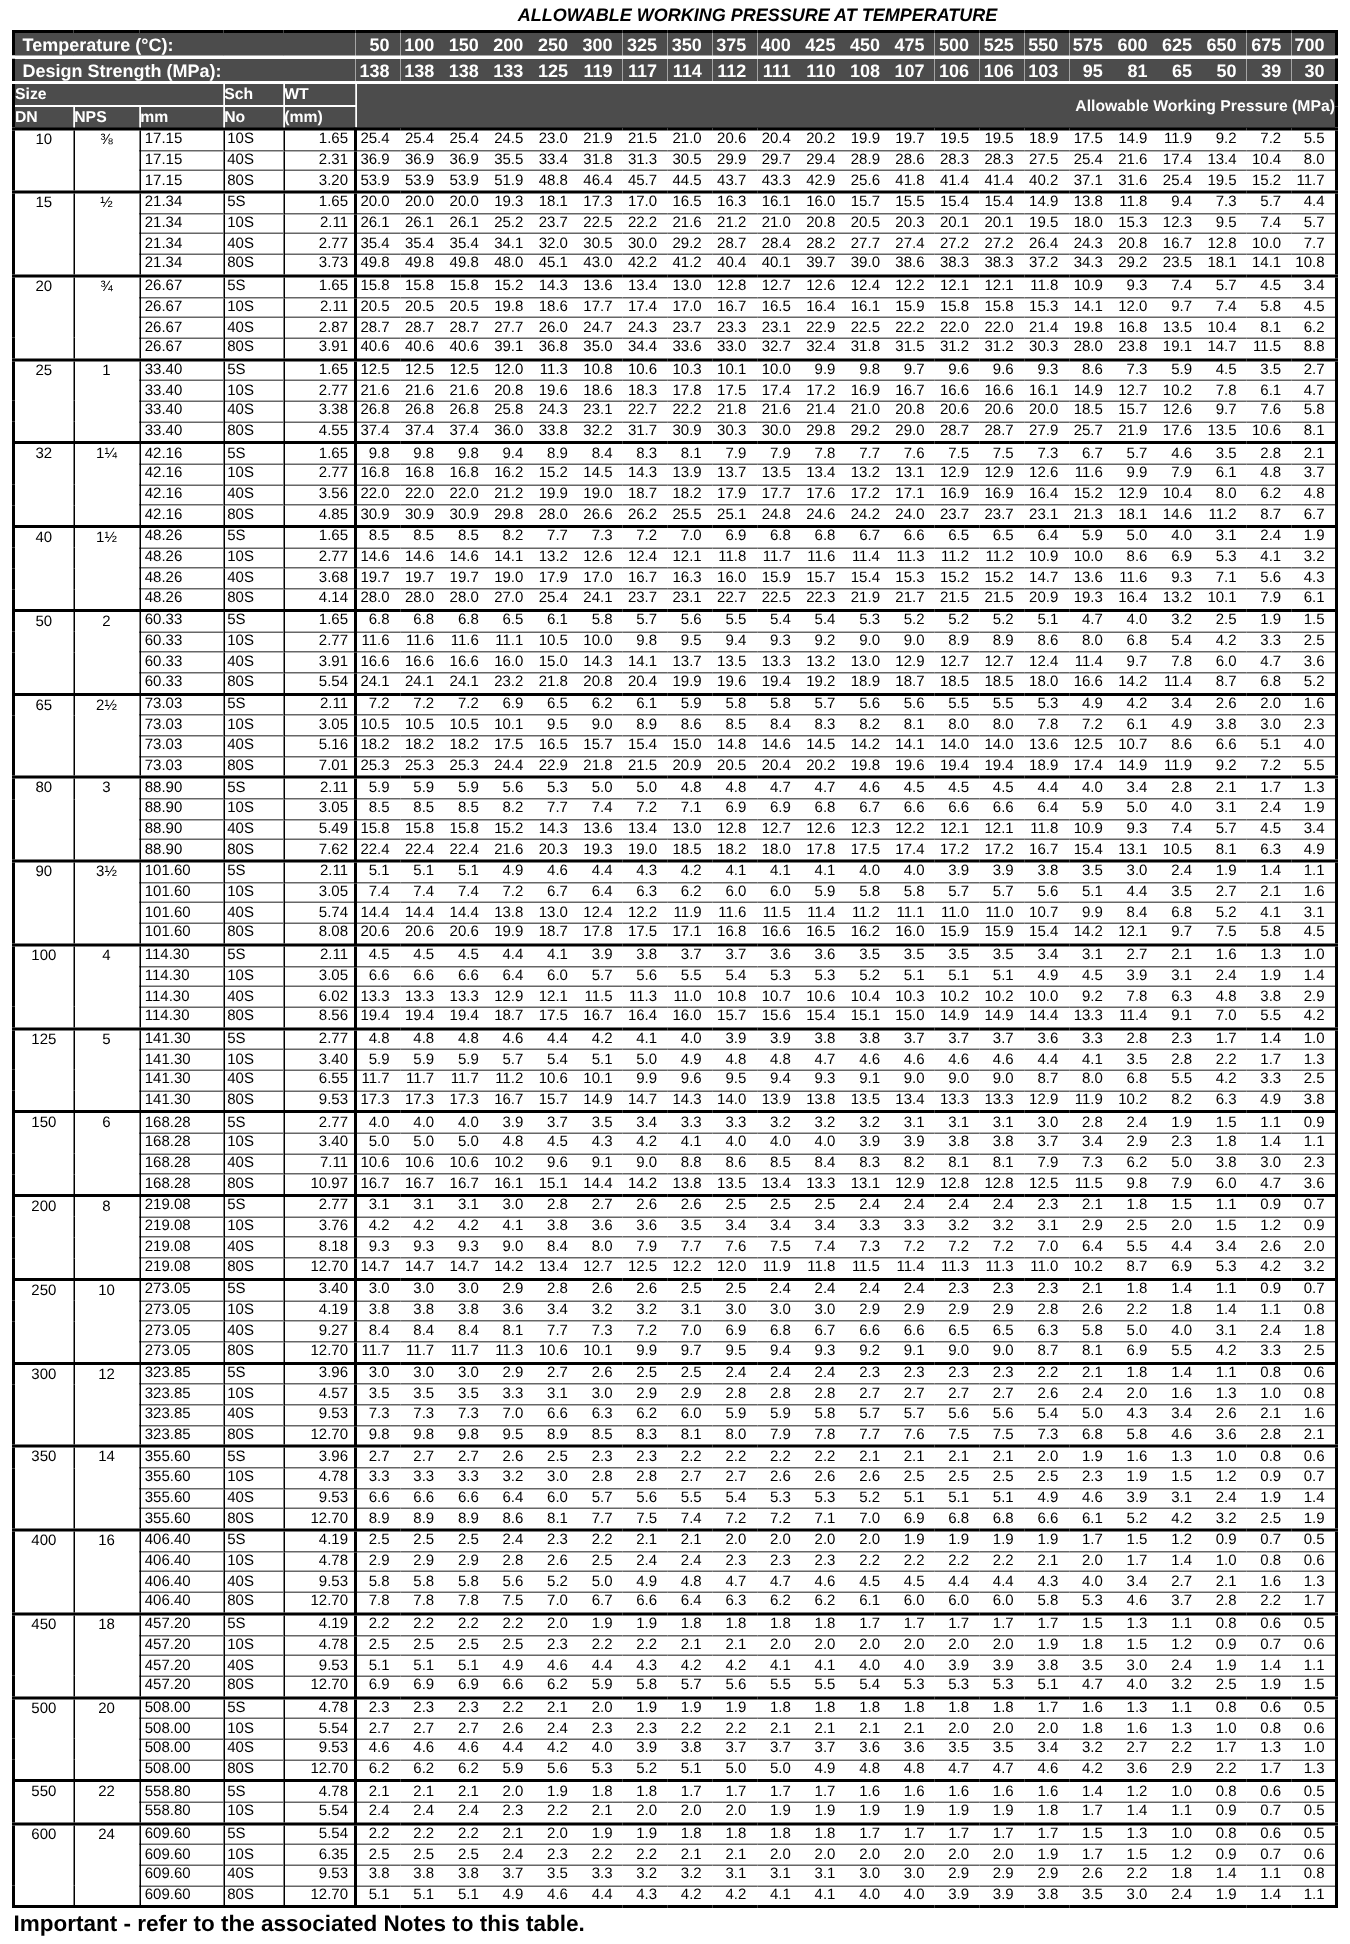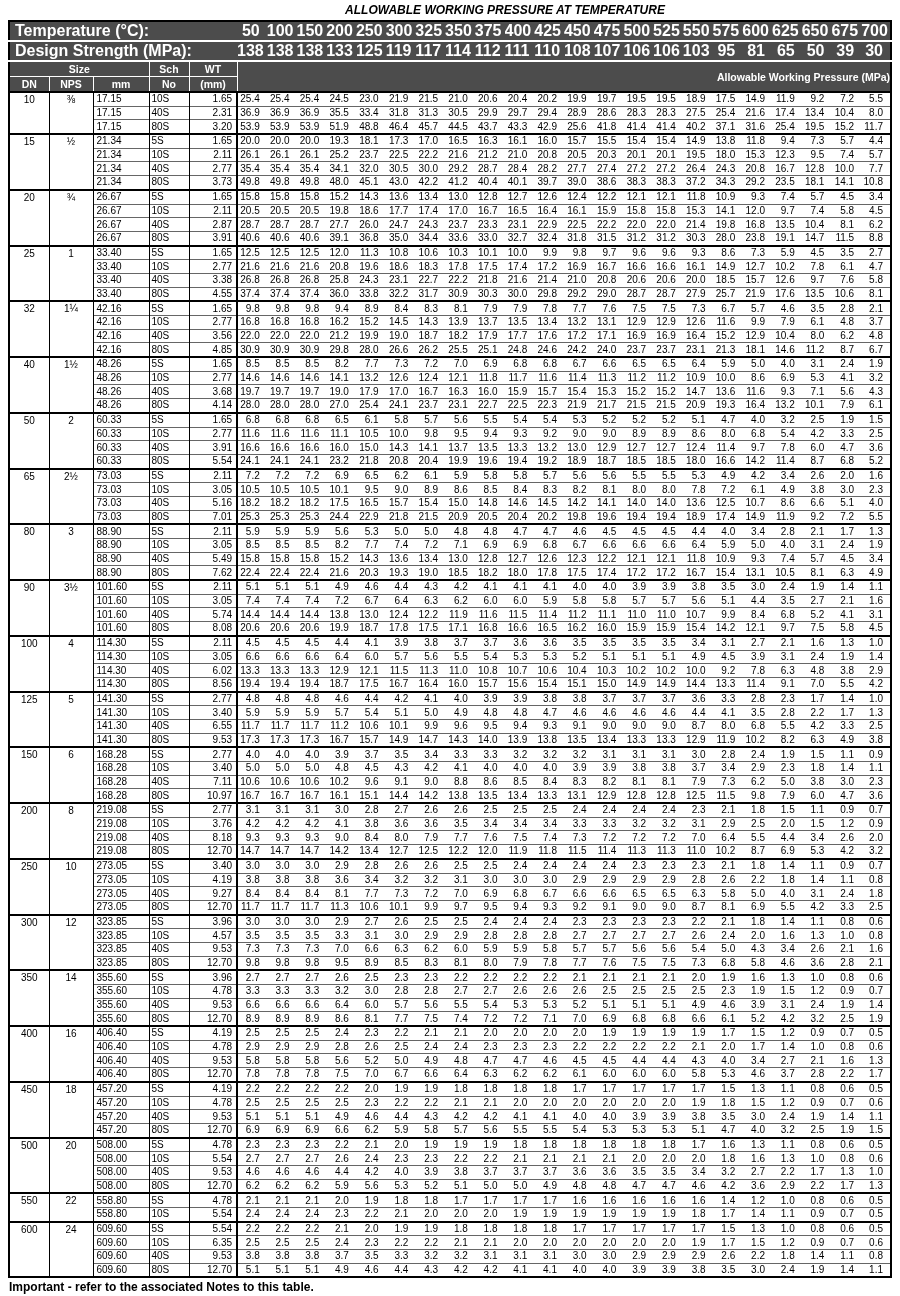--- a/index.html
+++ b/index.html
@@ -3,38 +3,38 @@
 <meta charset="utf-8">
 <style>
   html,body{margin:0;padding:0;background:#fff;}
   body{width:900px;height:1296px;font-family:"Liberation Sans",sans-serif;color:#000;}
   .page{padding:1px 8px 0 8px;}
   .title{font-style:italic;font-weight:700;font-size:12px;text-align:center;
          margin:2px 0 3px 110px;width:calc(100% - 110px);letter-spacing:0px;}
   table{border-collapse:collapse;table-layout:fixed;width:884px;border:2px solid #000;}
   td{padding:0;overflow:hidden;white-space:nowrap;}
   
-  tr.hdr td{background:#4c4c4c;color:#fff;font-weight:700;font-size:16px;height:15px;
+  tr.hdr td{background:#4c4c4c;color:#fff;font-weight:700;font-size:12px;height:15px;
             border-bottom:2px solid #fff;}
   tr.hdr td.lbl{text-align:left;padding-left:5px;}
   tr.hdr td.tval{text-align:right;padding-right:7px;}
   
   tr.hd2 td{background:#4c4c4c;color:#fff;font-weight:700;font-size:10.5px;height:14px;
-            text-align:center;border-right:1px solid #fff;border-bottom:1px solid #fff;}
+            border-right:1px solid #fff;border-bottom:1px solid #fff;}
   tr.hd2 td.banner{text-align:right;border-right:none;}
   
   tbody td{font-size:10px;height:12.7px;line-height:12px;text-align:right;padding-right:7px;}
   tbody td.dn{text-align:center;padding:0;vertical-align:top;border-right:1px solid #000;line-height:13px;}
   tbody td.nps{text-align:center;padding:0;vertical-align:top;border-right:1px solid #000;line-height:13px;}
   tbody td.mm{text-align:left;padding:0 0 0 3px;border-right:1px solid #000;}
   tbody td.sch{text-align:left;padding:0 0 0 2px;border-right:1px solid #000;}
   tbody td.wt{text-align:right;padding-right:4px;border-right:2px solid #000;}
   tbody tr.sub td{border-top:1px solid #666;}
   tbody tr.grp td{border-top:2px solid #000;}
-  .note{font-weight:700;font-size:12px;margin:2px 0 0 1px;}
+  .note{font-weight:700;font-size:15px;margin:2px 0 0 1px;}
 </style>
 </head>
 <body>
 
 <div class="page">
   <div class="title">ALLOWABLE WORKING PRESSURE AT TEMPERATURE</div>
 
   <table>
     <colgroup id="cols">
         <col style="width: 40px;">

